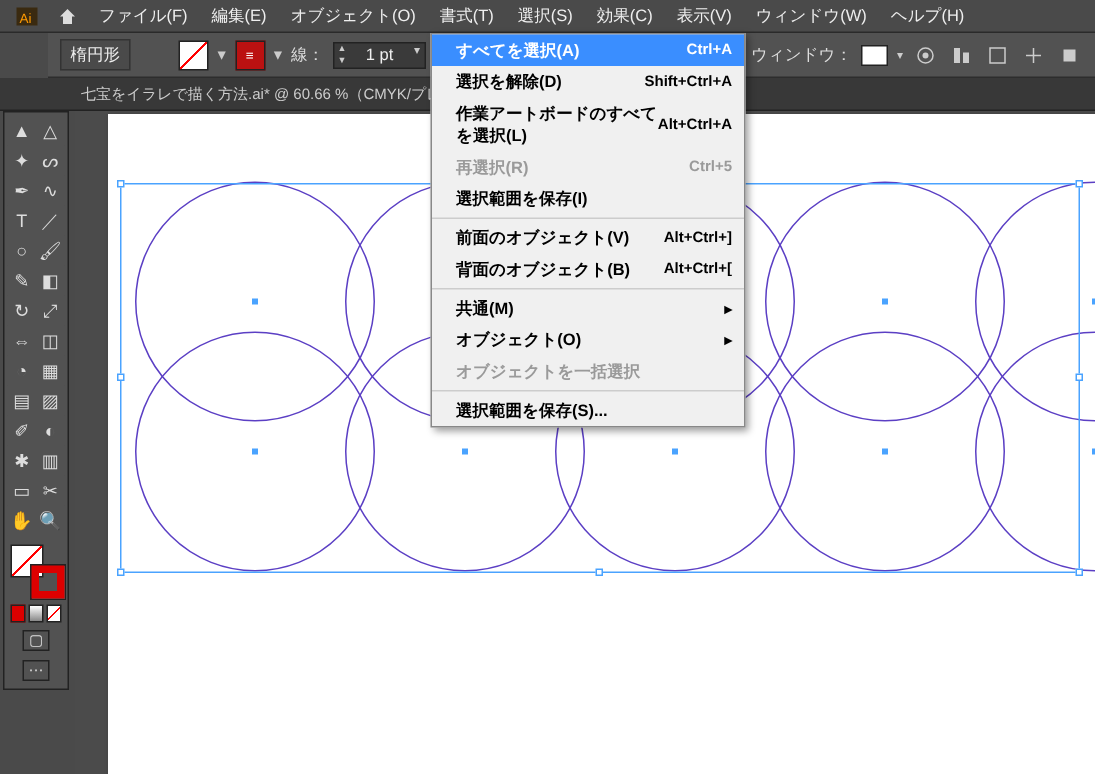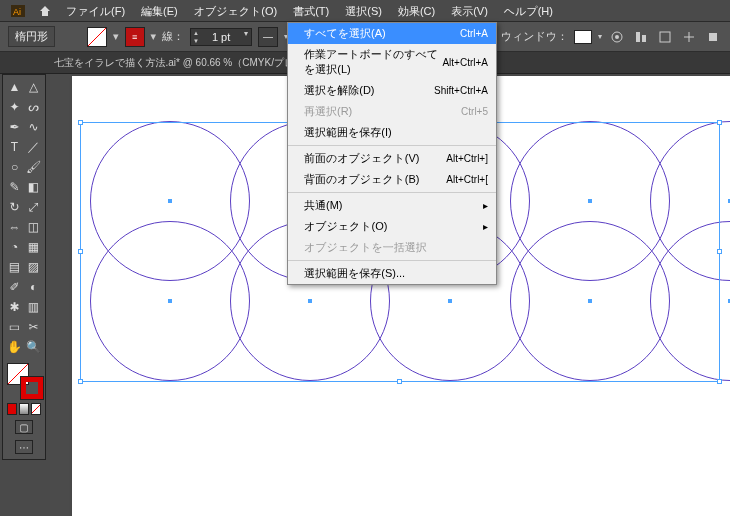--- a/index.html
+++ b/index.html
@@ -5,21 +5,21 @@
 * { box-sizing: border-box; margin: 0; padding: 0; font-family: "Meiryo UI", "Yu Gothic UI", sans-serif; }
 body { width: 730px; height: 516px; background: #4a4a4a; overflow: hidden; position: relative; font-size: 11px; color: #ddd; }
 
 
 .menubar { height: 22px; background: #4a4a4a; display: flex; align-items: center; padding: 0 4px; border-bottom: 1px solid #2a2a2a; }
 .menubar .logo { width: 16px; height: 14px; margin: 4px 6px; text-align: center; }
 .menubar .home { width: 14px; height: 14px; margin: 0 6px; }
 .menubar .item { padding: 0 8px; color: #eee; cursor: default; line-height: 22px; }
 
 
-.ctrlbar { height: 30px; background: #525252; display: flex; align-items: center; padding: 0 8px; gap: 6px; border-bottom: 1px solid #2d2d2d; }
+.ctrlbar { height: 30px; background: #525252; display: flex; align-items: center; padding: 0 8px; gap: 6px; border-bottom: 1px solid #2d2d2d; margin-left: 32px; }
 .ctrlbar .shape { color: #eee; background: #4a4a4a; padding: 2px 6px; border: 1px solid #333; }
 .swatch { width: 20px; height: 20px; border: 1px solid #222; }
 .swatch.diag { background: linear-gradient(135deg, #fff 0 48%, #f00 48% 52%, #fff 52% 100%); }
 .swatch.red { background: #b11; display: flex; align-items: center; justify-content: center; color: #fff; font-size: 9px; }
 .ctrlbar .label { color: #ddd; font-size: 11px; }
 .strokeinput { display: flex; align-items: flex-start; background: #3a3a3a; border: 1px solid #222; }
 .strokeinput input { width: 40px; background: transparent; border: none; color: #eee; text-align: center; font-size: 11px; padding: 2px; }
 .spin { display: flex; flex-direction: column; }
 .spin span { width: 10px; height: 8px; display: flex; align-items: center; justify-content: center; font-size: 6px; color: #ccc; cursor: pointer; }
 .opicon { width: 20px; height: 20px; background: #404040; border: 1px solid #222; display: flex; align-items: center; justify-content: center; font-size: 10px; color: #ddd; }
@@ -53,21 +53,21 @@
 .selbox { position: absolute; border: 1px solid #4aa3ff; }
 .selbox .h { position: absolute; width: 5px; height: 5px; background: #fff; border: 1px solid #4aa3ff; }
 .selbox .h.tl { left:-3px; top:-3px; } .selbox .h.tr { right:-3px; top:-3px; }
 .selbox .h.bl { left:-3px; bottom:-3px; } .selbox .h.br { right:-3px; bottom:-3px; }
 .selbox .h.tm { left:50%; top:-3px; margin-left:-3px; } .selbox .h.bm { left:50%; bottom:-3px; margin-left:-3px; }
 .selbox .h.ml { left:-3px; top:50%; margin-top:-3px; } .selbox .h.mr { right:-3px; top:50%; margin-top:-3px; }
 .circ { position: absolute; border: 1px solid #5b3fc4; border-radius: 50%; }
 .center { position: absolute; width: 4px; height: 4px; background: #4aa3ff; transform: translate(-50%,-50%); }
 
 
-.dropdown { position: absolute; left: 287px; top: 22px; width: 210px; background: #f0f0f0; border: 1px solid #888; box-shadow: 2px 2px 5px rgba(0,0,0,.4); font-size: 11px; color: #000; }
+.dropdown { position: absolute; left: 287px; top: 22px; width: 210px; background: #f0f0f0; border: 1px solid #888; box-shadow: 2px 2px 5px rgba(0,0,0,.4); font-size: 11px; color: #000; font-weight: bold; }
 .dropdown .row { display: flex; align-items: center; padding: 3px 8px 3px 16px; position: relative; }
 .dropdown .row.hi { background: #3a8eff; color: #fff; }
 .dropdown .row.dis { color: #9a9a9a; }
 .dropdown .row .sc { margin-left: auto; font-size: 10px; }
 .dropdown .row .sub { margin-left: auto; font-size: 10px; }
 .dropdown hr { border: none; border-top: 1px solid #ccc; margin: 2px 0; }
 </style>
 </head>
 <body>
 
@@ -83,20 +83,21 @@
         <path d="M7 2 L12 7 H10 V12 H4 V7 H2 Z" fill="#ddd"></path>
       </svg>
   </span>
   <span class="item">ファイル(F)</span>
   <span class="item">編集(E)</span>
   <span class="item">オブジェクト(O)</span>
   <span class="item">書式(T)</span>
   <span class="item">選択(S)</span>
   <span class="item">効果(C)</span>
   <span class="item">表示(V)</span>
+  <span class="item">ウィンドウ(W)</span>
   <span class="item">ヘルプ(H)</span>
 </div>
 
 <div class="ctrlbar">
   <span class="shape">楕円形</span>
   <span style="width:20px"></span>
   <span class="swatch diag"></span>
   <span style="color:#ccc">▾</span>
   <span class="swatch red">≡</span>
   <span style="color:#ccc">▾</span>
@@ -264,26 +265,26 @@
     </div>
   </div>
 </div>
 
 <div class="dropdown" id="dropdown">
     <div class="row hi">
       <span>すべてを選択(A)</span>
       <span class="sc">Ctrl+A</span>
     </div>
     <div class="row">
+      <span>選択を解除(D)</span>
+      <span class="sc">Shift+Ctrl+A</span>
+    </div>
+    <div class="row">
       <span>作業アートボードのすべてを選択(L)</span>
       <span class="sc">Alt+Ctrl+A</span>
-    </div>
-    <div class="row">
-      <span>選択を解除(D)</span>
-      <span class="sc">Shift+Ctrl+A</span>
     </div>
     <div class="row dis">
       <span>再選択(R)</span>
       <span class="sc">Ctrl+5</span>
     </div>
     <div class="row">
       <span>選択範囲を保存(I)</span>
     </div>
     <hr>
     <div class="row">

